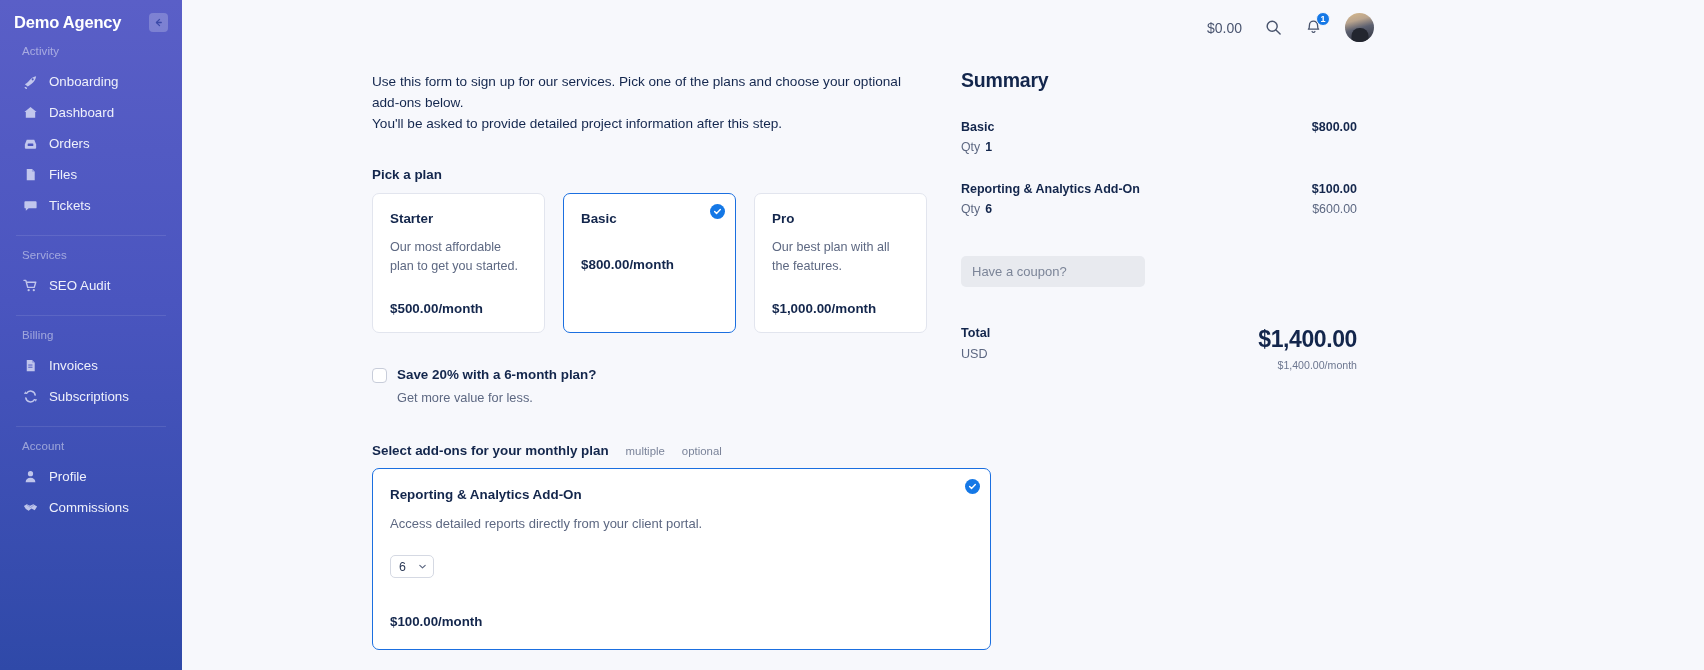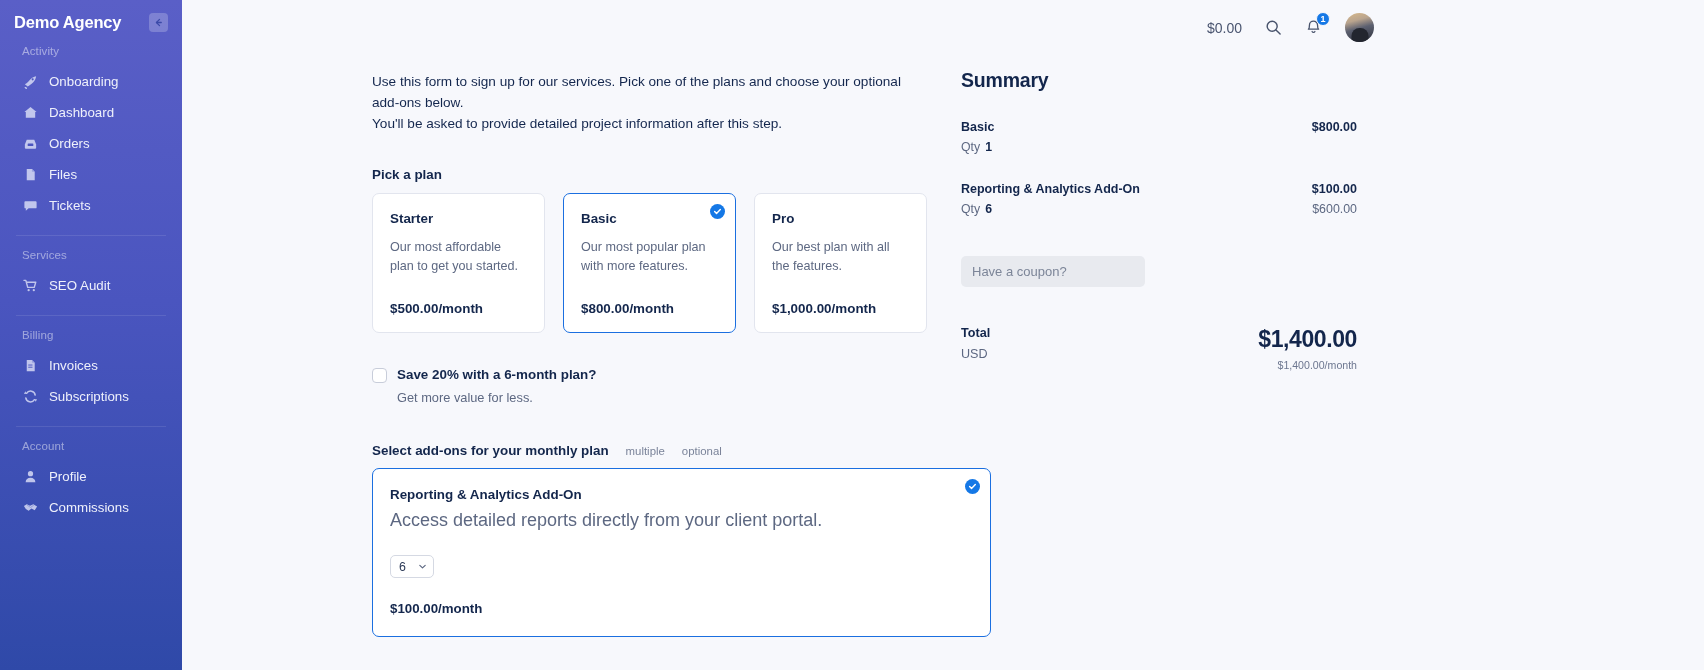--- a/index.html
+++ b/index.html
@@ -120,28 +120,28 @@
   }
   .cb-label { font-size: 13.4px; font-weight: bold; color: #13264c; }
   .cb-sub { font-size: 12.8px; color: #5d6882; margin-top: 7px; margin-left: 25px; }
 
   
   .addon-card {
     width: 619px; background: #fff; border: 1.6px solid #1b6fe0; border-radius: 7px;
     padding: 18px 18px 20px 17px; position: relative; cursor: pointer;
   }
   .addon-name { font-size: 13.4px; font-weight: bold; color: #13264c; }
-  .addon-desc { font-size: 18px; color: #5d6882; margin-top: 8px; }
+  .addon-desc { font-size: 13px; color: #5d6882; margin-top: 14px; }
   .qty-select {
     margin-top: 24px; width: 44px; height: 23px;
     border: 1px solid #d5d9e3; border-radius: 5px; background: #fff;
     display: flex; align-items: center; justify-content: space-between;
     padding: 0 6px 0 8px; font-size: 12.4px; color: #2c3a57; cursor: pointer;
   }
-  .addon-price { font-size: 13.3px; font-weight: bold; color: #13264c; margin-top: 23px; }
+  .addon-price { font-size: 13.3px; font-weight: bold; color: #13264c; margin-top: 36px; }
 
   
   .summary-title { font-size: 19.5px; font-weight: bold; color: #13264c; letter-spacing: -0.2px; }
   .sum-line { display: flex; justify-content: space-between; margin-top: 28px; }
   .sum-left-name { font-size: 12.5px; font-weight: bold; color: #13264c; }
   .sum-left-qty { font-size: 12.3px; color: #5d6882; margin-top: 6px; }
   .sum-left-qty b { color: #13264c; font-weight: bold; margin-left: 5px; }
   .sum-right { text-align: right; }
   .sum-right-unit { font-size: 12.5px; font-weight: bold; color: #13264c; }
   .sum-right-total { font-size: 12.4px; color: #5d6882; margin-top: 6px; }
@@ -320,21 +320,20 @@
             <div class="plan-price">$500.00/month</div>
           </div>
 
           <div class="plan-card selected">
             <div class="check-badge">
               <svg width="9" height="9" viewBox="0 0 10 10">
                   <path d="M1.8 5.1 L3.9 7.1 L8.1 2.9" fill="none" stroke="#fff" stroke-width="1.6" stroke-linecap="round" stroke-linejoin="round"></path>
                 </svg>
             </div>
             <div class="plan-name">Basic</div>
-            <div class="plan-desc">Our most popular plan with more features.</div>
             <div class="plan-price">$800.00/month</div>
           </div>
 
           <div class="plan-card">
             <div class="plan-name">Pro</div>
             <div class="plan-desc">Our best plan with all the features.</div>
             <div class="plan-price">$1,000.00/month</div>
           </div>
         </div>
 

